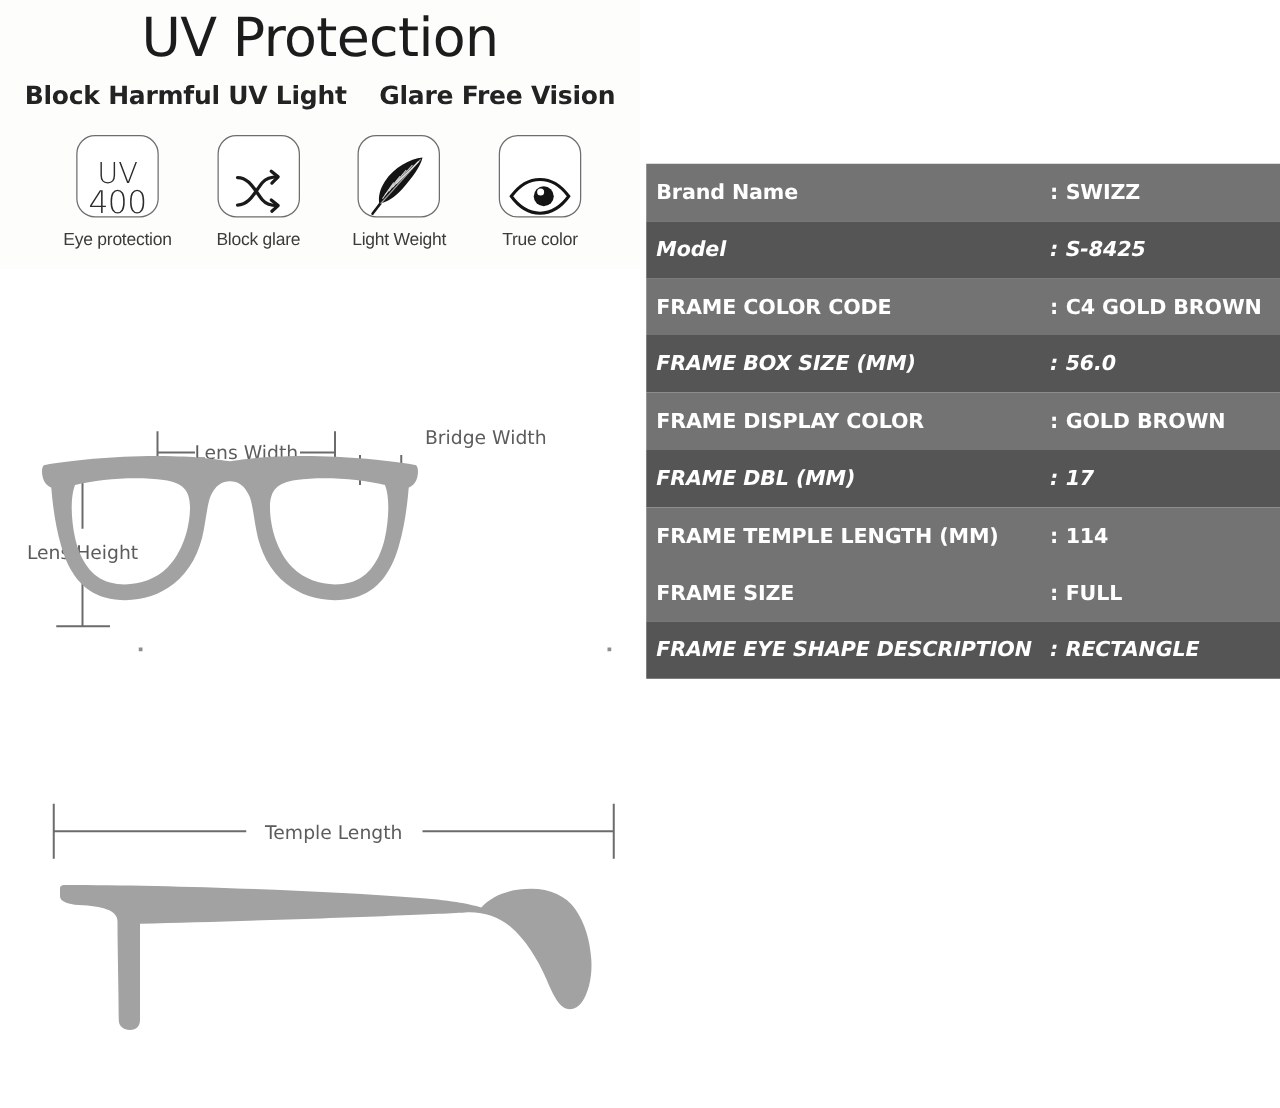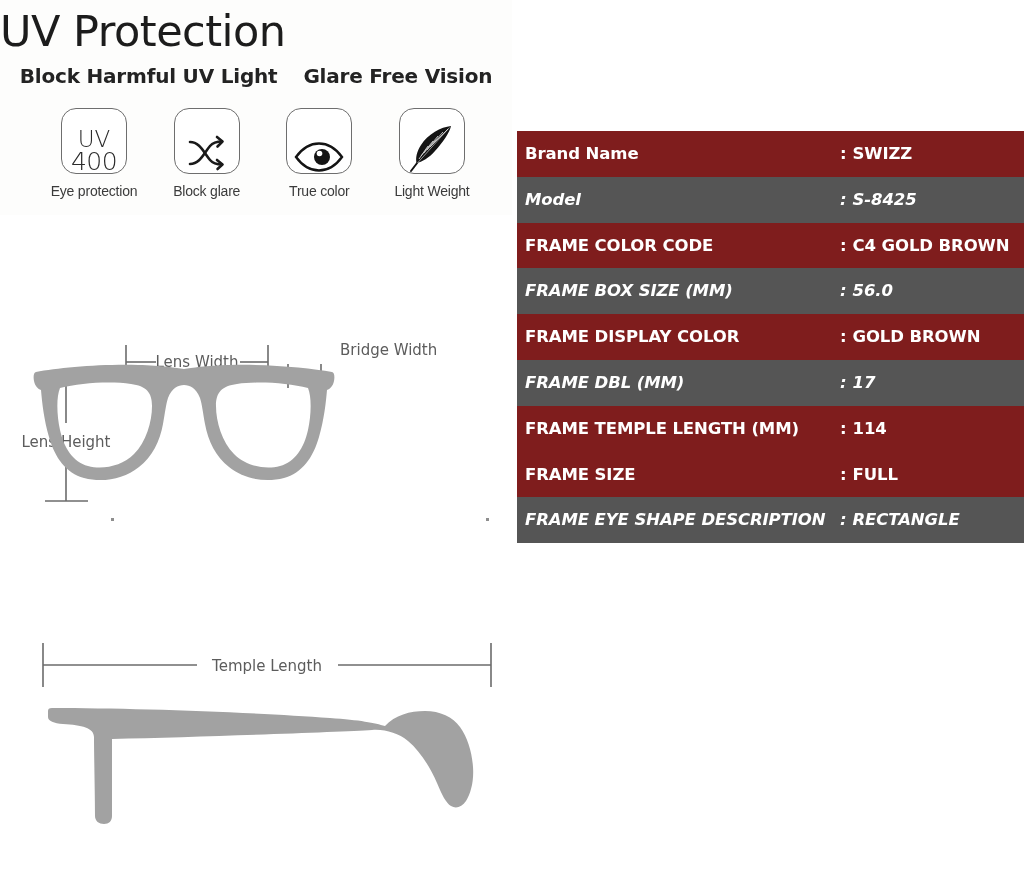--- a/index.html
+++ b/index.html
@@ -31,20 +31,21 @@
     position: absolute;
     left: 0; top: 0;
     width: 512px;
     height: 215px;
     background: #fdfdfc;
   }
   #uv-title {
     position: absolute;
     left: 0; top: 6px;
     width: 512px;
+    text-align: center;
     font-size: 43px;
     font-weight: 400;
     letter-spacing: -0.5px;
     color: #1c1c1c;
     font-family: "DejaVu Sans", sans-serif;
     white-space: nowrap;
   }
   #uv-subtitle-row {
     position: absolute;
     left: 0; top: 64px;
@@ -127,21 +128,21 @@
 
   
   #spec-table {
     position: absolute;
     left: 517px;
     top: 131px;
     width: 507px;
     border-collapse: collapse;
     table-layout: fixed;
   }
-  #spec-table tr.row-dark  { background: #7f1d1d; }
+  #spec-table tr.row-dark  { background: #737373; }
   #spec-table tr.row-light { background: #555555; font-style: italic; }
   #spec-table td {
     color: #ffffff;
     font-family: "DejaVu Sans", sans-serif;
     font-weight: bold;
     font-size: 16.5px;
     vertical-align: middle;
     padding: 13px 0 13px 0;
     line-height: 1.2;
     letter-spacing: -0.1px;
@@ -189,51 +190,51 @@
           <svg width="46" height="40" viewBox="0 0 46 40">
             <g fill="none" stroke="#1a1a1a" stroke-width="2.6" stroke-linecap="round" stroke-linejoin="round">
               <path d="M6 9 C 16 9, 20 20, 26 27 C 29 30.5, 33 31.5, 38 31.5"></path>
               <path d="M6 31 C 16 31, 20 20, 26 13 C 29 9.5, 33 8.5, 38 8.5"></path>
               <path d="M33 4 L 38.5 8.5 L 33.5 13.5"></path>
               <path d="M33 27 L 38.5 31.5 L 33.5 36"></path>
             </g>
           </svg>
         </div>
         <div class="feature-label">Block glare</div>
-      </div>
-
-      <div class="feature">
-        <div class="feature-badge">
-          <svg width="52" height="32" viewBox="0 0 52 32">
-            <path d="M3 16 C 11 5, 19 2.5, 26 2.5 C 33 2.5, 41 5, 49 16
-                     C 41 27, 33 29.5, 26 29.5 C 19 29.5, 11 27, 3 16 Z" fill="none" stroke="#141414" stroke-width="2.4"></path>
-            <circle cx="29" cy="16" r="8" fill="#141414"></circle>
-            <circle cx="26.5" cy="12.5" r="2.8" fill="#ffffff"></circle>
-          </svg>
-        </div>
-        <div class="feature-label">True color</div>
       </div>
 
       <div class="feature">
         <div class="feature-badge">
           <svg width="48" height="50" viewBox="0 0 48 50">
             <path d="M43 3 C 33 4, 20 11, 13 22 C 8.5 29, 7.5 35, 8.5 40
                      C 14 39, 21 35, 27 28 C 35 19, 41.5 10, 43 3 Z" fill="#141414"></path>
             <path d="M9.5 39.5 L 3 48" stroke="#141414" stroke-width="2" fill="none" stroke-linecap="round"></path>
             <g stroke="#ffffff" stroke-width="0.85" opacity="0.85" fill="none">
               <path d="M40 6 L 22 24"></path>
               <path d="M35 9 L 19 27"></path>
               <path d="M30 13 L 16 30"></path>
               <path d="M25 18 L 13 33"></path>
               <path d="M20 23 L 11 36"></path>
             </g>
             <path d="M41.5 4.5 L 9.5 40" stroke="#ffffff" stroke-width="0.9" opacity="0.6" fill="none"></path>
           </svg>
         </div>
         <div class="feature-label">Light Weight</div>
+      </div>
+
+      <div class="feature">
+        <div class="feature-badge">
+          <svg width="52" height="32" viewBox="0 0 52 32">
+            <path d="M3 16 C 11 5, 19 2.5, 26 2.5 C 33 2.5, 41 5, 49 16
+                     C 41 27, 33 29.5, 26 29.5 C 19 29.5, 11 27, 3 16 Z" fill="none" stroke="#141414" stroke-width="2.4"></path>
+            <circle cx="29" cy="16" r="8" fill="#141414"></circle>
+            <circle cx="26.5" cy="12.5" r="2.8" fill="#ffffff"></circle>
+          </svg>
+        </div>
+        <div class="feature-label">True color</div>
       </div>
 
     </div>
   </div>
 
   <svg id="front-diagram" viewBox="0 0 512 250">
 
     <g stroke="#6b6b6b" stroke-width="1.6" fill="none">
       <line x1="126" y1="35" x2="126" y2="68"></line>
       <line x1="268" y1="35" x2="268" y2="68"></line>

